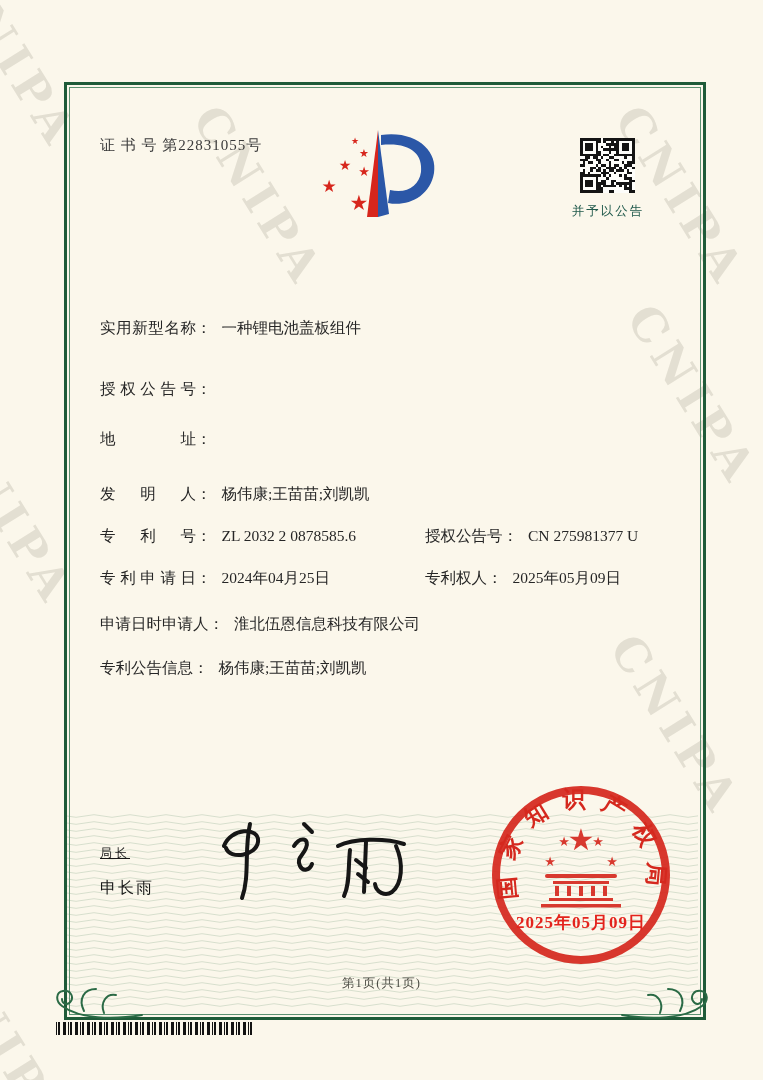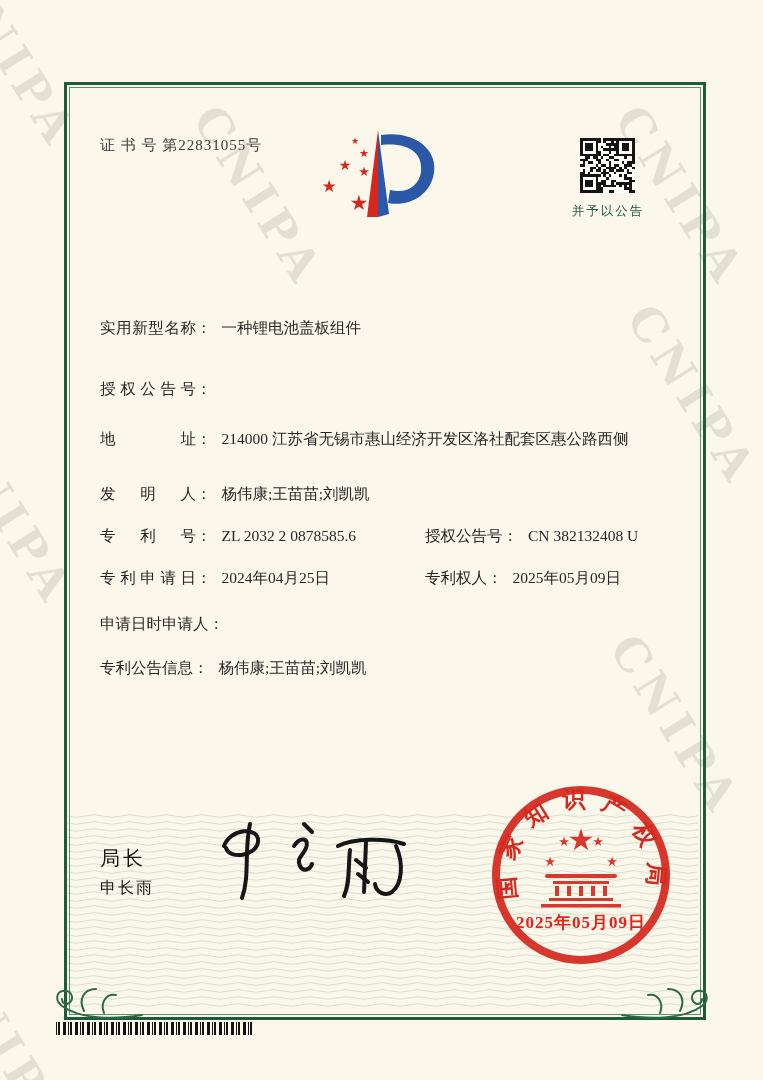--- a/index.html
+++ b/index.html
@@ -41,21 +41,21 @@
   .val{margin-left:8px;}
   .val.addr{width:414px;}
   .row.rcol{left:425px;}
 
   
   .stmt{position:absolute;left:96px;top:728px;width:572px;z-index:4;
         font-size:13.8px;line-height:28px;font-style:italic;color:#1d1d1d;}
   .stmt .l1{padding-left:30px;}
 
   
-  .sig-title{position:absolute;left:100px;top:845px;z-index:4;font-size:20px;letter-spacing:3px;color:#161616;}
+  .sig-title{position:absolute;left:100px;top:845px;z-index:4;font-size:12px;letter-spacing:3px;color:#161616;text-decoration:underline;}
   .sig-name{position:absolute;left:100px;top:878px;z-index:4;font-size:16px;letter-spacing:2px;color:#161616;}
   .sig-script{position:absolute;left:208px;top:812px;z-index:4;}
   .sig-script path{fill:none;stroke:#161616;stroke-width:4;stroke-linecap:round;stroke-linejoin:round;}
 
   
   .seal{position:absolute;left:488px;top:782px;z-index:5;}
   .seal-date{position:absolute;left:492px;top:911px;width:178px;z-index:6;text-align:center;
              font-size:17px;font-weight:700;letter-spacing:1px;color:#e3231c;}
 
   
@@ -389,50 +389,50 @@
       <span class="colon">：</span>
     <span class="val">一种锂电池盖板组件</span>
   </div>
   <div class="row" style="top:377px">
     <span class="lab">授权公告号</span>
       <span class="colon">：</span>
   </div>
   <div class="row" style="top:427px">
     <span class="lab">地址</span>
       <span class="colon">：</span>
-    <span class="val addr">214000 江苏省无锡市惠山经济开发区洛社配套区惠公路西侧</span>
   </div>
   <div class="row" style="top:482px">
     <span class="lab">发明人</span>
       <span class="colon">：</span>
     <span class="val">杨伟康;王苗苗;刘凯凯</span>
   </div>
   <div class="row" style="top:524px">
     <span class="lab">专利号</span>
       <span class="colon">：</span>
     <span class="val">ZL 2032 2 0878585.6</span>
   </div>
   <div class="row rcol" style="top:524px">
     <span class="lab wide">授权公告号</span>
       <span class="colon">：</span>
-    <span class="val">CN 382132408 U</span>
+    <span class="val">CN 275981377 U</span>
   </div>
   <div class="row" style="top:566px">
     <span class="lab">专利申请日</span>
       <span class="colon">：</span>
     <span class="val">2024年04月25日</span>
   </div>
   <div class="row rcol" style="top:566px">
     <span class="lab wide">专利权人</span>
       <span class="colon">：</span>
     <span class="val">2025年05月09日</span>
   </div>
   <div class="row" style="top:612px">
     <span class="lab wide">申请日时申请人</span>
       <span class="colon">：</span>
+    <span class="val">淮北伍恩信息科技有限公司</span>
   </div>
   <div class="row" style="top:656px">
     <span class="lab wide">专利公告信息</span>
       <span class="colon">：</span>
     <span class="val">杨伟康;王苗苗;刘凯凯</span>
   </div>
 
   <div class="stmt">
   </div>
 
@@ -471,20 +471,21 @@
       <rect x="79" y="104" width="4" height="10"></rect>
       <rect x="91" y="104" width="4" height="10"></rect>
       <rect x="103" y="104" width="4" height="10"></rect>
       <rect x="115" y="104" width="4" height="10"></rect>
       <rect x="61" y="116" width="64" height="3"></rect>
       <rect x="53" y="122" width="80" height="3.5"></rect>
     </g>
   </svg>
   <div class="seal-date">2025年05月09日</div>
 
+  <div class="page-num">第1页(共1页)</div>
   <div class="barcode" id="barcode">
       <i style="width: 1px; margin-right: 1px;"></i>
       <i style="width: 2px; margin-right: 3px;"></i>
       <i style="width: 3px; margin-right: 2px;"></i>
       <i style="width: 1px; margin-right: 1px;"></i>
       <i style="width: 2px; margin-right: 3px;"></i>
       <i style="width: 3px; margin-right: 2px;"></i>
       <i style="width: 1px; margin-right: 1px;"></i>
       <i style="width: 2px; margin-right: 3px;"></i>
       <i style="width: 3px; margin-right: 2px;"></i>

